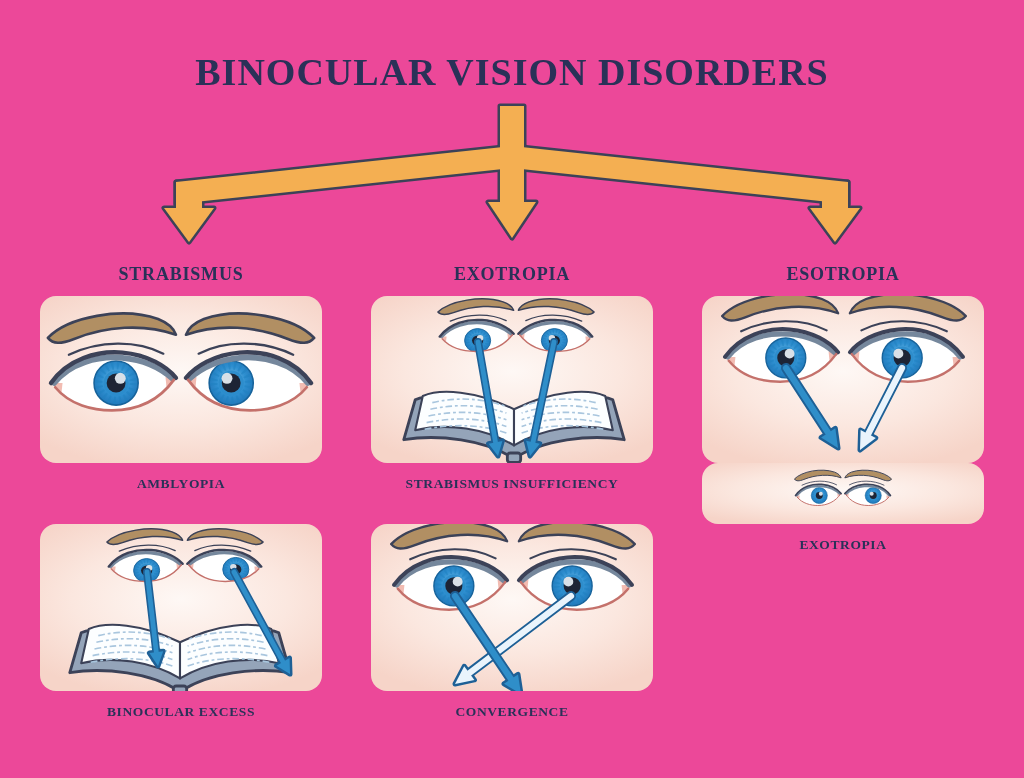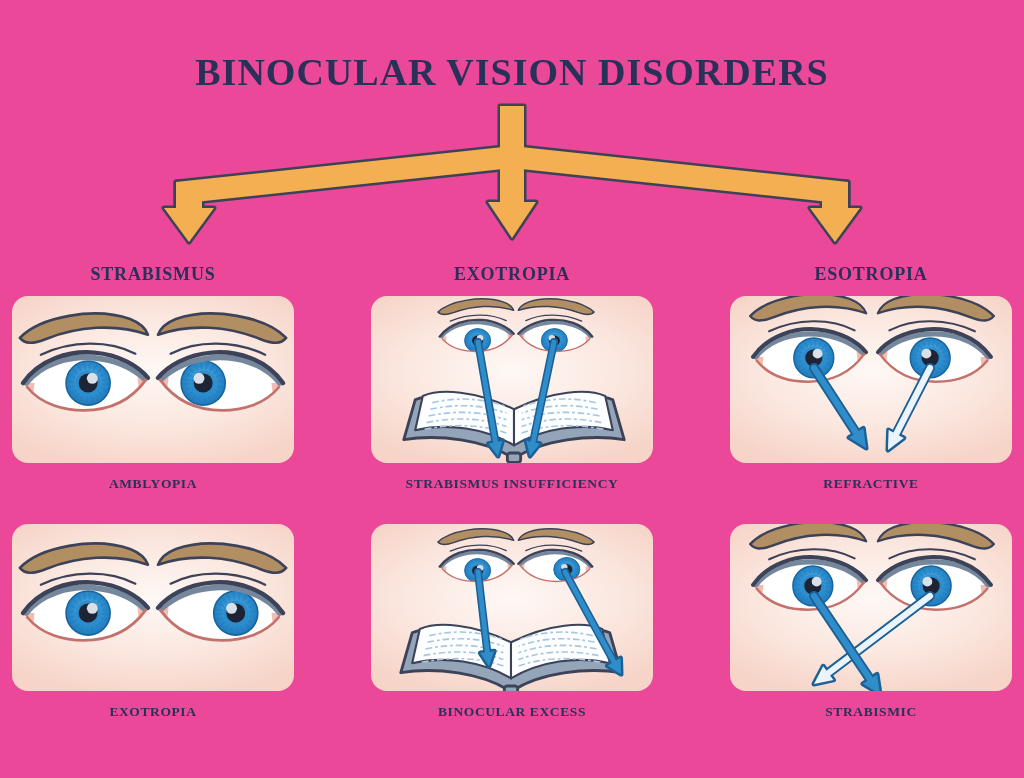--- a/index.html
+++ b/index.html
@@ -12,21 +12,21 @@
     color:var(--navy);
   }
 
   .trident{display:block;margin:8px auto 0 auto;width:1024px;height:150px;}
   .gold-sil{fill:var(--outline);stroke:var(--outline);stroke-width:5;stroke-linejoin:round;}
   .gold-fill{fill:var(--gold);stroke:none;}
 
   .grid{
     display:grid;
     grid-template-columns:282px 282px 282px;
-    column-gap:77px;
+    column-gap:49px;
     grid-template-rows:44px 167px 61px 167px 61px;
     justify-content:center;
     margin-top:0;
   }
   .col-header{
     align-self:center;text-align:center;
     font-size:18px;font-weight:700;letter-spacing:0.8px;
     color:var(--navy);
   }
   .panel{
@@ -229,21 +229,20 @@
           <line class="shaft-d" stroke-width="10" x1="200" y1="72" x2="166.2" y2="138"></line>
           <polygon class="head-d" points="158,154 158.6,134.1 173.8,141.9"></polygon>
           <line class="shaft-p" stroke-width="6.2" x1="200" y1="72" x2="166.2" y2="138"></line>
           <polygon class="head-p" points="158,154 158.6,134.1 173.8,141.9"></polygon>
         </g>
       </svg>
     </div>
 
     <div class="caption">AMBLYOPIA</div>
     <div class="caption">STRABISMUS INSUFFICIENCY</div>
-    <div class="caption">REFRACTIVE</div>
 
     <div class="panel">
       <svg viewBox="0 0 282 167" xmlns="http://www.w3.org/2000/svg">
         <g transform="translate(74,88) scale(1.05)">
           <use href="#eyeBack" xlink:href="#eyeBack"></use>
           <g clip-path="url(#clipEye)">
               <use href="#irisG" xlink:href="#irisG" transform="translate(2,1)"></use>
             </g>
           <use href="#eyeFront" xlink:href="#eyeFront"></use>
         </g>
@@ -317,16 +316,16 @@
           <line class="shaft-d" stroke-width="10" x1="84" y1="72" x2="140" y2="155.1"></line>
           <polygon class="head-d" points="150,170 133,159.8 147,150.4"></polygon>
           <line class="shaft-b" stroke-width="6.2" x1="84" y1="72" x2="140" y2="155.1"></line>
           <polygon class="head-b" points="150,170 133,159.8 147,150.4"></polygon>
         </g>
       </svg>
     </div>
 
     <div class="caption">EXOTROPIA</div>
     <div class="caption">BINOCULAR EXCESS</div>
-    <div class="caption">STRABISMIC</div>
+    <div class="caption">CONVERGENCE</div>
 
   </div>
 </div>
 
 </body></html>

